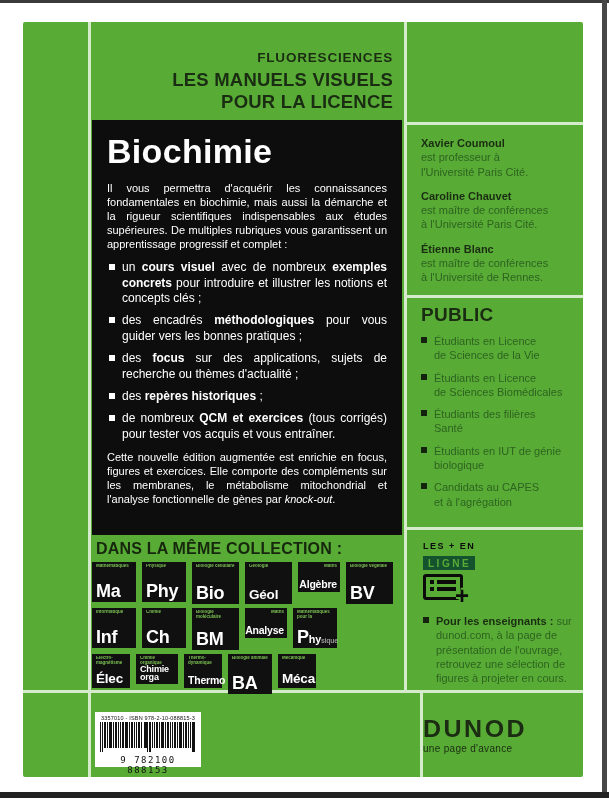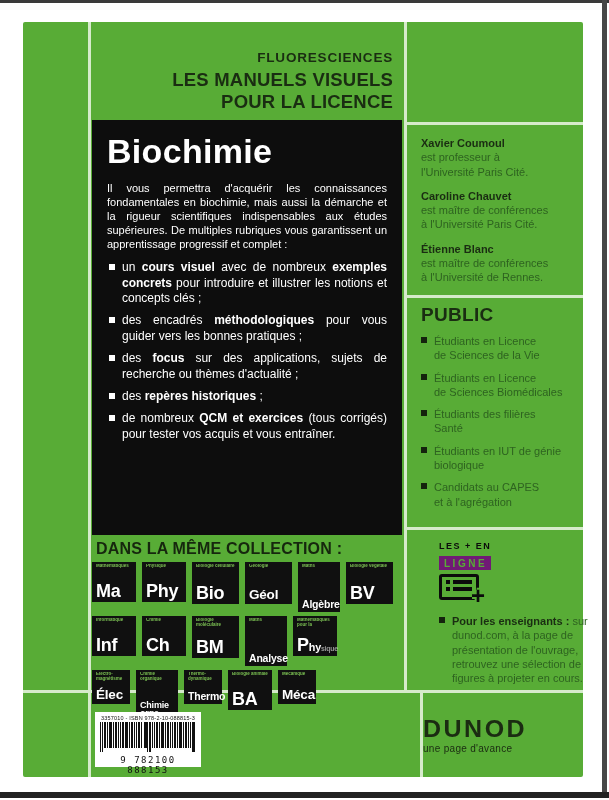--- a/index.html
+++ b/index.html
@@ -55,25 +55,25 @@
   .public-list { list-style:none; }
   .public-list li, .note-item {
     position:relative; padding-left:13px; font-size:11px; line-height:1.3;
     color:#2e6320; margin-bottom:8px; white-space:pre-line;
   }
   .public-list li::before, .note-item::before {
     content:""; position:absolute; left:0; top:3px; width:6px; height:6px; background:#14230d;
   }
 
   
-  .online-panel { position:absolute; left:416px; top:519px; width:152px; }
+  .online-panel { position:absolute; left:400px; top:519px; width:152px; }
   .ligne-lockup { color:#0b0b0b; margin-bottom:14px; }
   .ligne-top { font-size:9px; font-weight:bold; letter-spacing:1.5px; margin-bottom:2px; }
   .ligne-badge {
-    display:inline-block; background:#701a75; color:#58ac36; font-size:10px;
+    display:inline-block; background:#14532d; color:#58ac36; font-size:10px;
     font-weight:bold; letter-spacing:2.5px; padding:2px 4px 1px 5px; margin-bottom:4px;
   }
   .ligne-icon { position:relative; width:40px; height:26px; border:3px solid #0b0b0b; border-radius:3px; padding:3px 4px; }
   .ligne-row { display:flex; align-items:center; gap:3px; margin-bottom:3px; }
   .ligne-dot { width:4px; height:4px; background:#0b0b0b; }
   .ligne-bar { flex:1; height:4px; background:#0b0b0b; }
   .ligne-plus { position:absolute; right:-9px; bottom:-11px; font-size:24px; font-weight:900; color:#0b0b0b; line-height:1;
                 text-shadow:2px 0 #58ac36, -2px 0 #58ac36, 0 2px #58ac36, 0 -2px #58ac36; }
   .note-item { margin-top:4px; }
   .note-item .b { font-weight:bold; color:#1a2d12; }
@@ -83,21 +83,21 @@
     position:absolute; left:73px; top:518px; font-size:16px; font-weight:bold;
     color:#16270e; letter-spacing:0.2px;
   }
   .tiles { position:absolute; left:69px; top:540px; width:316px; }
   .tile-row { display:flex; align-items:flex-start; gap:6px; margin-bottom:4px; }
   .tile {
     background:#101010; color:#fff; display:flex; flex-direction:column;
     justify-content:space-between; padding:2px 3px 2px 4px;
   }
   .t-xl { width:47px; height:42px; } .t-lg { width:44px; height:40px; }
-  .t-md { width:42px; height:50px; } .t-sm { width:38px; height:34px; }
+  .t-md { width:42px; height:30px;align-items:flex-end; } .t-sm { width:38px; height:34px; }
   .tile-label { font-size:4.5px; line-height:1.1; color:#7cc253; font-weight:bold; max-height:11px; overflow:hidden; }
   .tile-abbr { font-weight:bold; line-height:0.95; letter-spacing:-0.2px; white-space:pre-wrap; }
   .abbr-sub { font-size:0.6em; } .abbr-faint { font-size:0.38em; opacity:0.55; }
 
   
   .barcode-box {
     position:absolute; left:72px; top:690px; width:106px; height:55px;
     background:#fff; padding:3px 4px 2px 4px; text-align:center;
   }
   .barcode-top { font-size:5.5px; color:#111; letter-spacing:0.2px; white-space:nowrap; margin-bottom:1px; }
@@ -143,20 +143,21 @@
     <div class="black-box">
       <div class="book-title">Biochimie</div>
       <p>Il vous permettra d'acquérir les connaissances fondamentales en biochimie, mais aussi la démarche et la rigueur scientifiques indispensables aux études supérieures. De multiples rubriques vous garantissent un apprentissage progressif et complet :</p>
       <ul class="bullets" id="bullets">
           <li><span>un </span><span class="b" style="font-weight: bold;">cours visuel</span><span> avec de nombreux </span><span class="b" style="font-weight: bold;">exemples concrets</span><span> pour introduire et illustrer les notions et concepts clés ;</span></li>
           <li><span>des encadrés </span><span class="b" style="font-weight: bold;">méthodologiques</span><span> pour vous guider vers les bonnes pratiques ;</span></li>
           <li><span>des </span><span class="b" style="font-weight: bold;">focus</span><span> sur des applications, sujets de recherche ou thèmes d'actualité ;</span></li>
           <li><span>des </span><span class="b" style="font-weight: bold;">repères historiques</span><span> ;</span></li>
           <li><span>de nombreux </span><span class="b" style="font-weight: bold;">QCM et exercices</span><span> (tous corrigés) pour tester vos acquis et vous entraîner.</span></li>
         </ul>
+      <p><span>Cette nouvelle édition augmentée est enrichie en focus, figures et exercices. Elle comporte des compléments sur les membranes, le métabolisme mitochondrial et l'analyse fonctionnelle de gènes par </span><span style="font-style: italic;">knock-out</span><span>.</span></p>
     </div>
 
     <div class="authors" id="authors">
         <div class="author"><span class="a-name">Xavier Coumoul</span><span class="a-desc">est professeur à
 l'Université Paris Cité.</span></div>
         <div class="author"><span class="a-name">Caroline Chauvet</span><span class="a-desc">est maître de conférences
 à l'Université Paris Cité.</span></div>
         <div class="author"><span class="a-name">Étienne Blanc</span><span class="a-desc">est maître de conférences
 à l'Université de Rennes.</span></div>
       </div>

